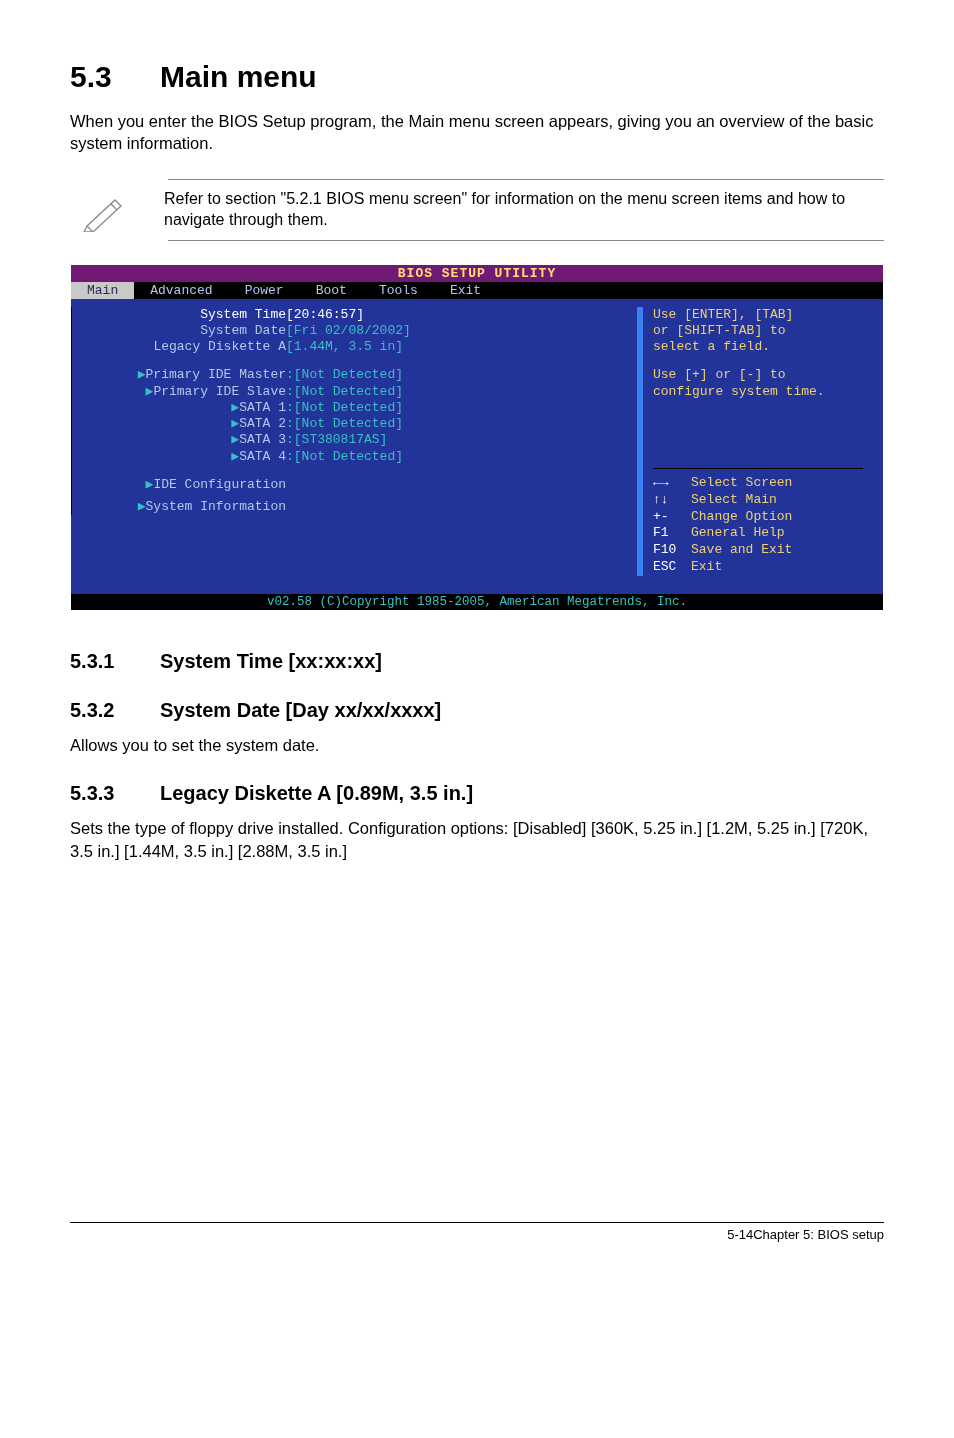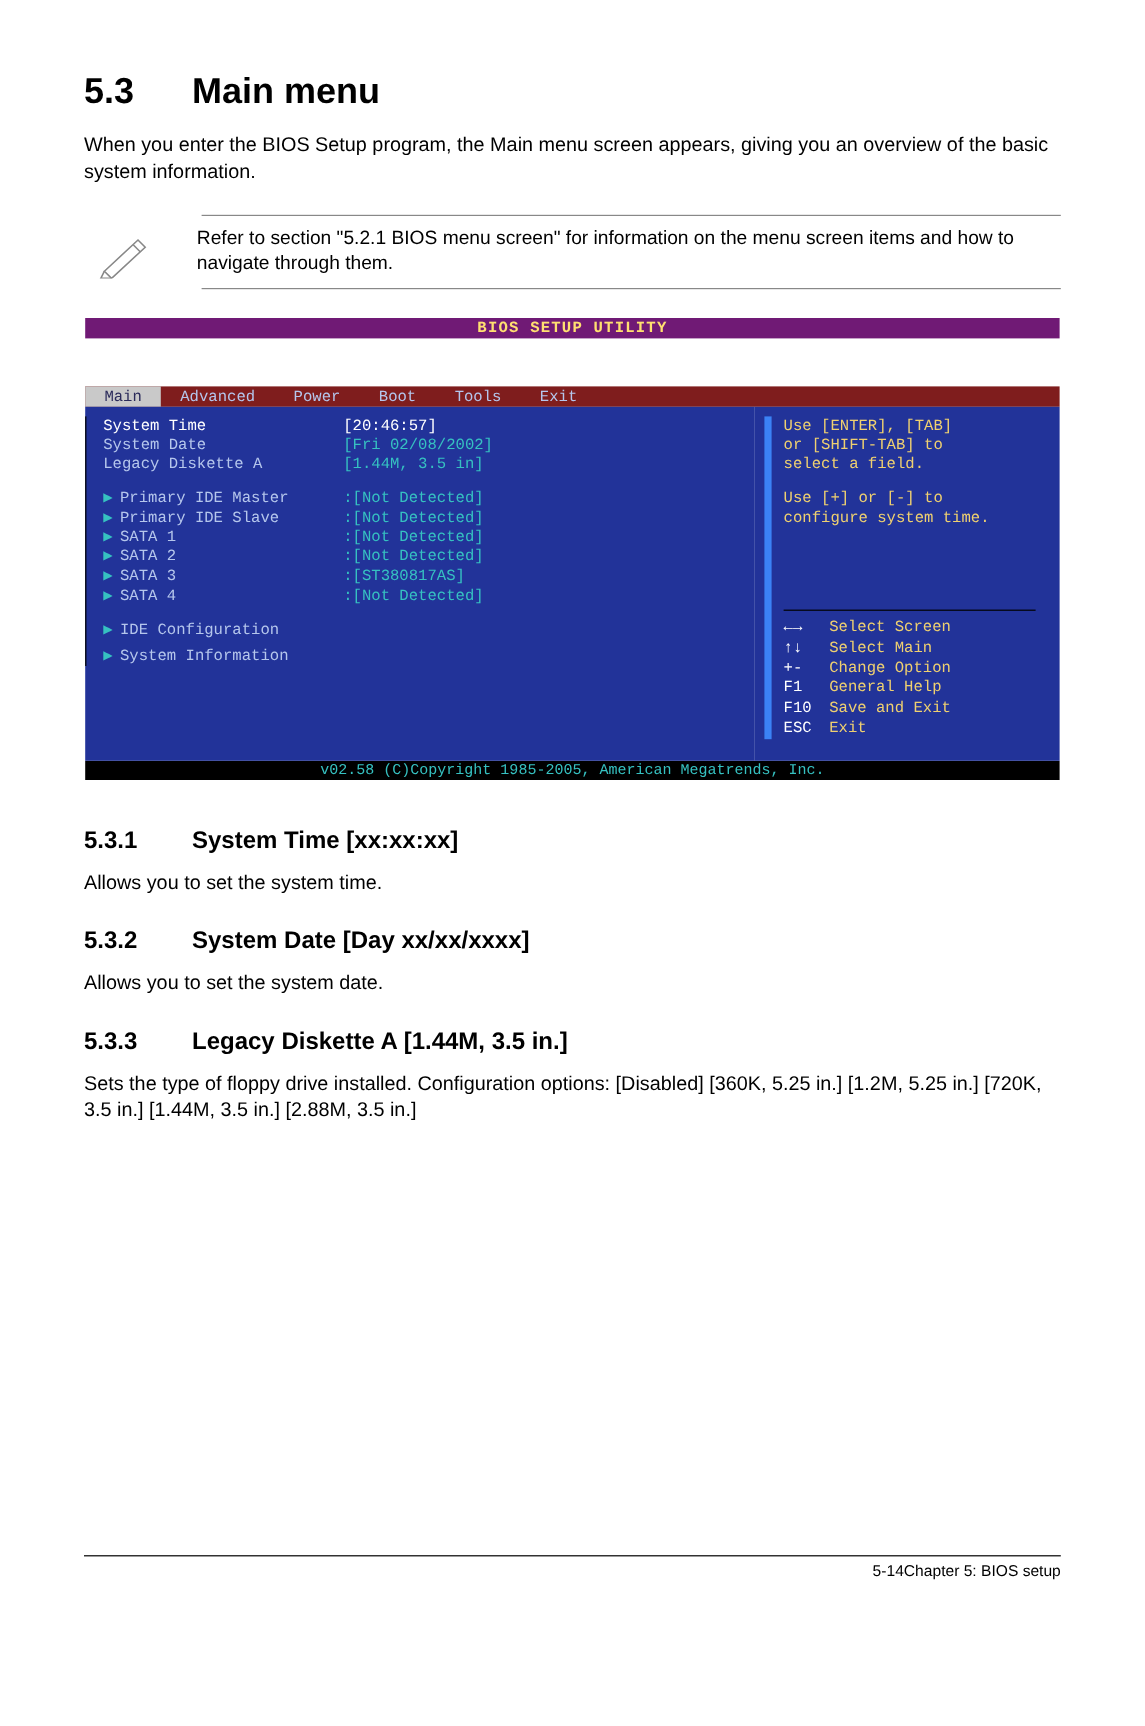--- a/index.html
+++ b/index.html
@@ -55,25 +55,24 @@
   }
   .bios-titlebar {
     background: #701a75;
     color: #ffe070;
     text-align: center;
     padding: 1px 0;
     font-weight: bold;
     letter-spacing: 1px;
   }
   .bios-menubar {
-    background: #7f1d1d;
+    background: #000000;
     color: #b5c6ec;
     display: flex;
     padding: 0;
-    margin-top: 40px;
   }
   .bios-tab {
     padding: 1px 16px;
     color: #b5c6ec;
   }
   .bios-tab.active {
     background: #c9c9c9;
     color: #2a2a5a;
   }
   .bios-body {
@@ -103,21 +102,21 @@
   .bios-rbox {
     border: 1px solid #000;
     border-left: 6px solid #3b82f6;
     border-right: none;
     border-bottom: none;
     border-top: none;
     padding: 0 0 0 10px;
     height: 100%;
   }
   .bios-row { display: flex; line-height: 1.25; }
-  .bios-row .lbl { width: 200px; color: #b5c6ec; white-space: pre; }
+  .bios-row .lbl { width: 200px; color: #b5c6ec; white-space: pre; text-align: right; }
   .bios-row .lbl.white { color: #ffffff; }
   .bios-row .val { color: #36c1c1; white-space: pre; }
   .bios-row.sel .lbl { color: #ffffff; }
   .bios-row.sel .val { color: #ffffff; }
   .arrow { color: #36c1c1; display:inline-block; width: 14px; }
   .bios-gap { height: 12px; }
   .help-yellow { color: #efd070; line-height: 1.25; }
   .help-sep { border-top: 1px solid #000; margin: 68px 0 6px 0; width: 210px; }
   .help-keys { color: #ffffff; line-height: 1.3; }
   .help-keys .k { display:inline-block; width: 38px; }
@@ -253,29 +252,28 @@
           </div>
         </div>
       </div>
     </div>
     <div class="bios-footer">v02.58 (C)Copyright 1985-2005, American Megatrends, Inc.</div>
   </div>
 
   <h2>
     <span class="num">5.3.1</span><span>System Time [xx:xx:xx]</span>
   </h2>
-  <p class="body">Allows you to set the system time.</p>
 
   <h2>
     <span class="num">5.3.2</span><span>System Date [Day xx/xx/xxxx]</span>
   </h2>
   <p class="body">Allows you to set the system date.</p>
 
   <h2>
-    <span class="num">5.3.3</span><span>Legacy Diskette A [1.44M, 3.5 in.]</span>
+    <span class="num">5.3.3</span><span>Legacy Diskette A [0.89M, 3.5 in.]</span>
   </h2>
   <p class="body">Sets the type of floppy drive installed. Configuration options: [Disabled] [360K, 5.25 in.] [1.2M, 5.25 in.] [720K, 3.5 in.] [1.44M, 3.5 in.] [2.88M, 3.5 in.]</p>
 
   <div class="footer-line">
     <span>5-14</span>
     <span>Chapter 5: BIOS setup</span>
   </div>
 
 </div>
 

